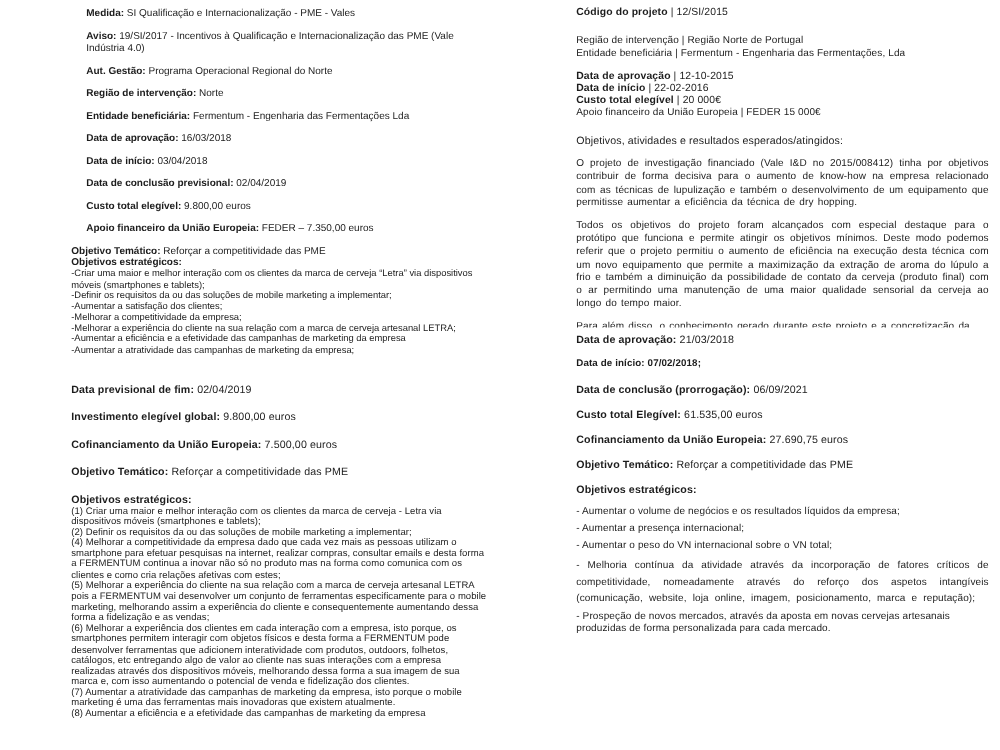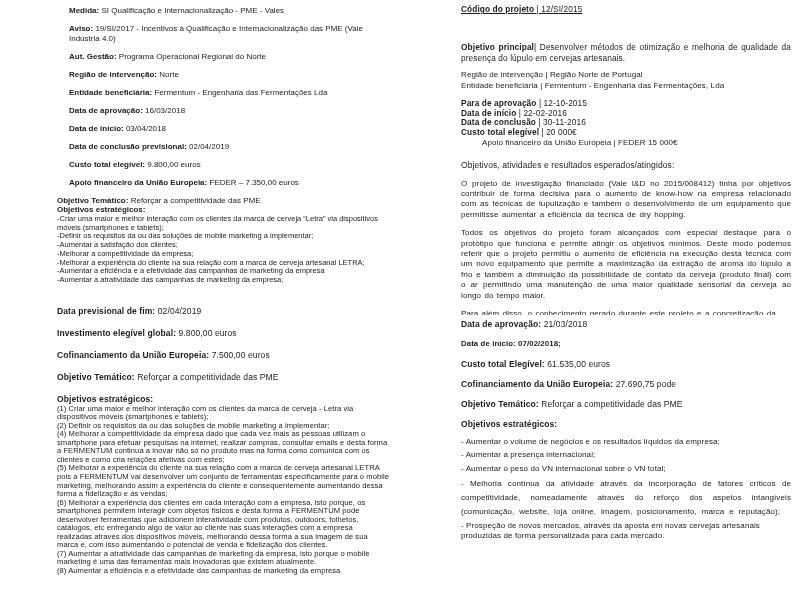--- a/index.html
+++ b/index.html
@@ -24,26 +24,26 @@
 
   .block2 { margin-top:21px; }
   .f2 { font-size:8.5px; line-height:10px; margin-bottom:12px; letter-spacing:0.1px; }
   .f2 b { font-weight:bold; }
   .lbl2 { font-size:8.5px; line-height:10px; font-weight:bold; margin-top:0; margin-bottom:1px; letter-spacing:0.1px; }
   .list2 .li { font-size:7.6px; line-height:8.55px; letter-spacing:0.05px; }
 
   
   .col-right { position:absolute; left:461px; top:4px; width:330px; }
   .r-row { font-size:8.3px; line-height:10px; letter-spacing:0.1px; }
-  .r-codigo { margin-bottom:28px;text-decoration:underline; }
+  .r-codigo { margin-bottom:13px; }
   .r-para-lead { font-size:8.3px; line-height:10.5px; text-align:justify; margin-bottom:7px; letter-spacing:0.1px; }
   .r-plain { font-size:8px; line-height:10.5px; letter-spacing:0.1px; }
   .r-plain-group { margin-bottom:8px; }
   .r-date { font-size:8.3px; line-height:9.7px; letter-spacing:0.1px; }
-  .r-apoio { font-size:8px; line-height:9.7px; margin-bottom:12px; letter-spacing:0.1px;margin-left:21px; }
+  .r-apoio { font-size:8px; line-height:9.7px; margin-bottom:12px; letter-spacing:0.1px; }
   .r-heading { font-size:8.5px; font-weight:normal; line-height:10px; margin-bottom:9px; letter-spacing:0.1px; }
   .r-para { font-size:8px; line-height:10.4px; text-align:justify; margin-bottom:8px; letter-spacing:0.1px; word-spacing:1px; }
   .r-clip { height:6px; overflow:hidden; margin-bottom:4px; }
   .r-clip .r-para { margin:0; }
   .rf2 { font-size:8.5px; line-height:10px; margin-bottom:10px; letter-spacing:0.1px; }
   .rf2 b { font-weight:bold; }
   .rf2.allbold { font-size:7.8px; font-weight:bold; }
   .rf2.allbold b { font-weight:bold; }
   .r-lbl2 { font-size:8.5px; font-weight:bold; line-height:10px; margin-bottom:8px; margin-top:2px; letter-spacing:0.1px; }
   .blt { font-size:8px; line-height:9.5px; margin-bottom:4px; letter-spacing:0.1px; }
@@ -132,54 +132,53 @@
           <div class="li">(8) Aumentar a eficiência e a efetividade das campanhas de marketing da empresa</div>
         </div>
     </div>
 
   </div>
 
   <div class="col-right">
 
     <div class="r-row r-codigo"><b>Código do projeto</b> <span>| 12/SI/2015</span></div>
 
-    <div class="r-para-lead"><b>Objetivo principal</b><span>| Desenvolver métodos de otimização e melhoria de qualidade da presença do lúpulo em cervejas artesanais.</span></div>
 
     <div class="r-plain-group">
 
         <div class="r-plain">Região de intervenção | Região Norte de Portugal</div>
 
         <div class="r-plain">Entidade beneficiária | Fermentum - Engenharia das Fermentações, Lda</div>
       </div>
 
     <div>
 
-        <div class="r-date"><b>Para de aprovação</b> <span>| 12-10-2015</span></div>
+        <div class="r-date"><b>Data de aprovação</b> <span>| 12-10-2015</span></div>
 
         <div class="r-date"><b>Data de início</b> <span>| 22-02-2016</span></div>
 
-        <div class="r-date"><b>Data de conclusão</b> <span>| 30-11-2016</span></div>
 
         <div class="r-date"><b>Custo total elegível</b> <span>| 20 000€</span></div>
       </div>
     <div class="r-apoio">Apoio financeiro da União Europeia | FEDER 15 000€</div>
 
     <div class="r-heading">Objetivos, atividades e resultados esperados/atingidos:</div>
 
     <div class="r-para">O projeto de investigação financiado (Vale I&amp;D no 2015/008412) tinha por objetivos contribuir de forma decisiva para o aumento de know-how na empresa relacionado com as técnicas de lupulização e também o desenvolvimento de um equipamento que permitisse aumentar a eficiência da técnica de dry hopping.</div>
     <div class="r-para">Todos os objetivos do projeto foram alcançados com especial destaque para o protótipo que funciona e permite atingir os objetivos mínimos. Deste modo podemos referir que o projeto permitiu o aumento de eficiência na execução desta técnica com um novo equipamento que permite a maximização da extração de aroma do lúpulo a frio e também a diminuição da possibilidade de contato da cerveja (produto final) com o ar permitindo uma manutenção de uma maior qualidade sensorial da cerveja ao longo do tempo maior.</div>
 
     <div class="r-clip">
       <div class="r-para">Para além disso, o conhecimento gerado durante este projeto e a concretização da</div>
     </div>
 
     <div class="rf2"><b>Data de aprovação:</b> <span>21/03/2018</span></div>
     <div class="rf2 allbold"><b>Data de início:</b> <span>07/02/2018;</span></div>
+    <div class="rf2"><b>Data de conclusão (prorrogação):</b> <span>06/09/2021</span></div>
     <div class="rf2"><b>Custo total Elegível:</b> <span>61.535,00 euros</span></div>
-    <div class="rf2"><b>Cofinanciamento da União Europeia:</b> <span>27.690,75 pode</span></div>
+    <div class="rf2"><b>Cofinanciamento da União Europeia:</b> <span>27.690,75 euros</span></div>
     <div class="rf2"><b>Objetivo Temático:</b> <span>Reforçar a competitividade das PME</span></div>
 
     <div class="r-lbl2">Objetivos estratégicos:</div>
 
     <div class="blt">- Aumentar o volume de negócios e os resultados líquidos da empresa;</div>
     <div class="blt">- Aumentar a presença internacional;</div>
     <div class="blt">- Aumentar o peso do VN internacional sobre o VN total;</div>
     <div class="blt-wide">- Melhoria contínua da atividade através da incorporação de fatores críticos de competitividade, nomeadamente através do reforço dos aspetos intangíveis (comunicação, website, loja online, imagem, posicionamento, marca e reputação);</div>
     <div class="blt-last">- Prospeção de novos mercados, através da aposta em novas cervejas artesanais produzidas de forma personalizada para cada mercado.</div>
 

